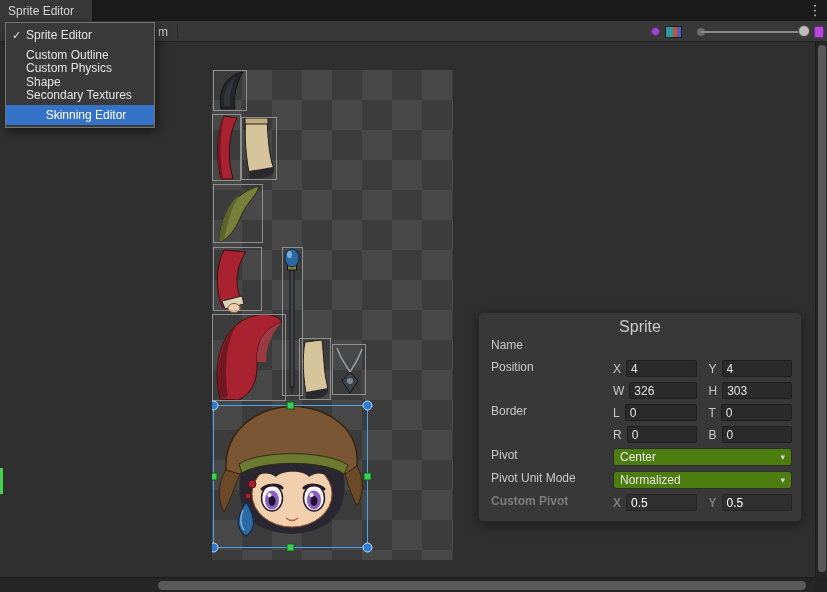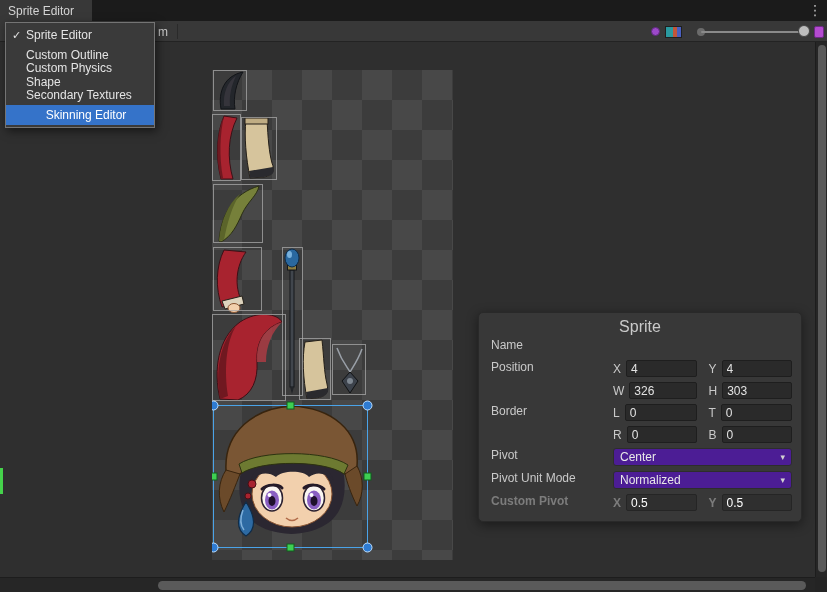--- a/index.html
+++ b/index.html
@@ -74,21 +74,21 @@
   .pair { flex: 1; display: flex; align-items: center; gap: 5px; min-width: 0; }
   .axis { font-size: 12px; color: #c9c9c9; flex: none; }
   .field {
     flex: 1; width: 100%; min-width: 0; height: 17px;
     background: #2a2a2a; border: 1px solid #1e1e1e; border-radius: 2px;
     color: #e2e2e2; font-size: 12px; padding: 0 4px;
     font-family: "Liberation Sans", sans-serif; outline: none;
   }
   .field.dim { color: #ffffff; background: #2f2f2f; border-color: #252525; }
   .dropdown {
-    flex: 1; height: 18px; background: #4c1d95; border: 1px solid #2d2d2d; border-radius: 3px;
+    flex: 1; height: 18px; background: #4d7c0f; border: 1px solid #2d2d2d; border-radius: 3px;
     display: flex; align-items: center; font-size: 12px; color: #e8e8e8; padding: 0 6px; cursor: default;
   }
   .caret { margin-left: auto; font-size: 9px; color: #d2d2d2; }
   .prow.disabled .plabel, .prow.disabled .axis { color: #7c7c7c; font-weight: bold; }
 
   
   .hscroll { position: absolute; left: 0; right: 12px; bottom: 0; height: 15px; background: #262626; border-top: 1px solid #1d1d1d; }
   .hthumb { position: absolute; left: 158px; right: 9px; top: 3px; height: 9px; background: #5a5a5a; border-radius: 5px; }
   .vscroll { position: absolute; top: 42px; bottom: 15px; right: 0; width: 12px; background: #262626; border-left: 1px solid #1d1d1d; }
   .vthumb { position: absolute; top: 3px; bottom: 5px; left: 2px; width: 8px; background: #5a5a5a; border-radius: 4px; }

